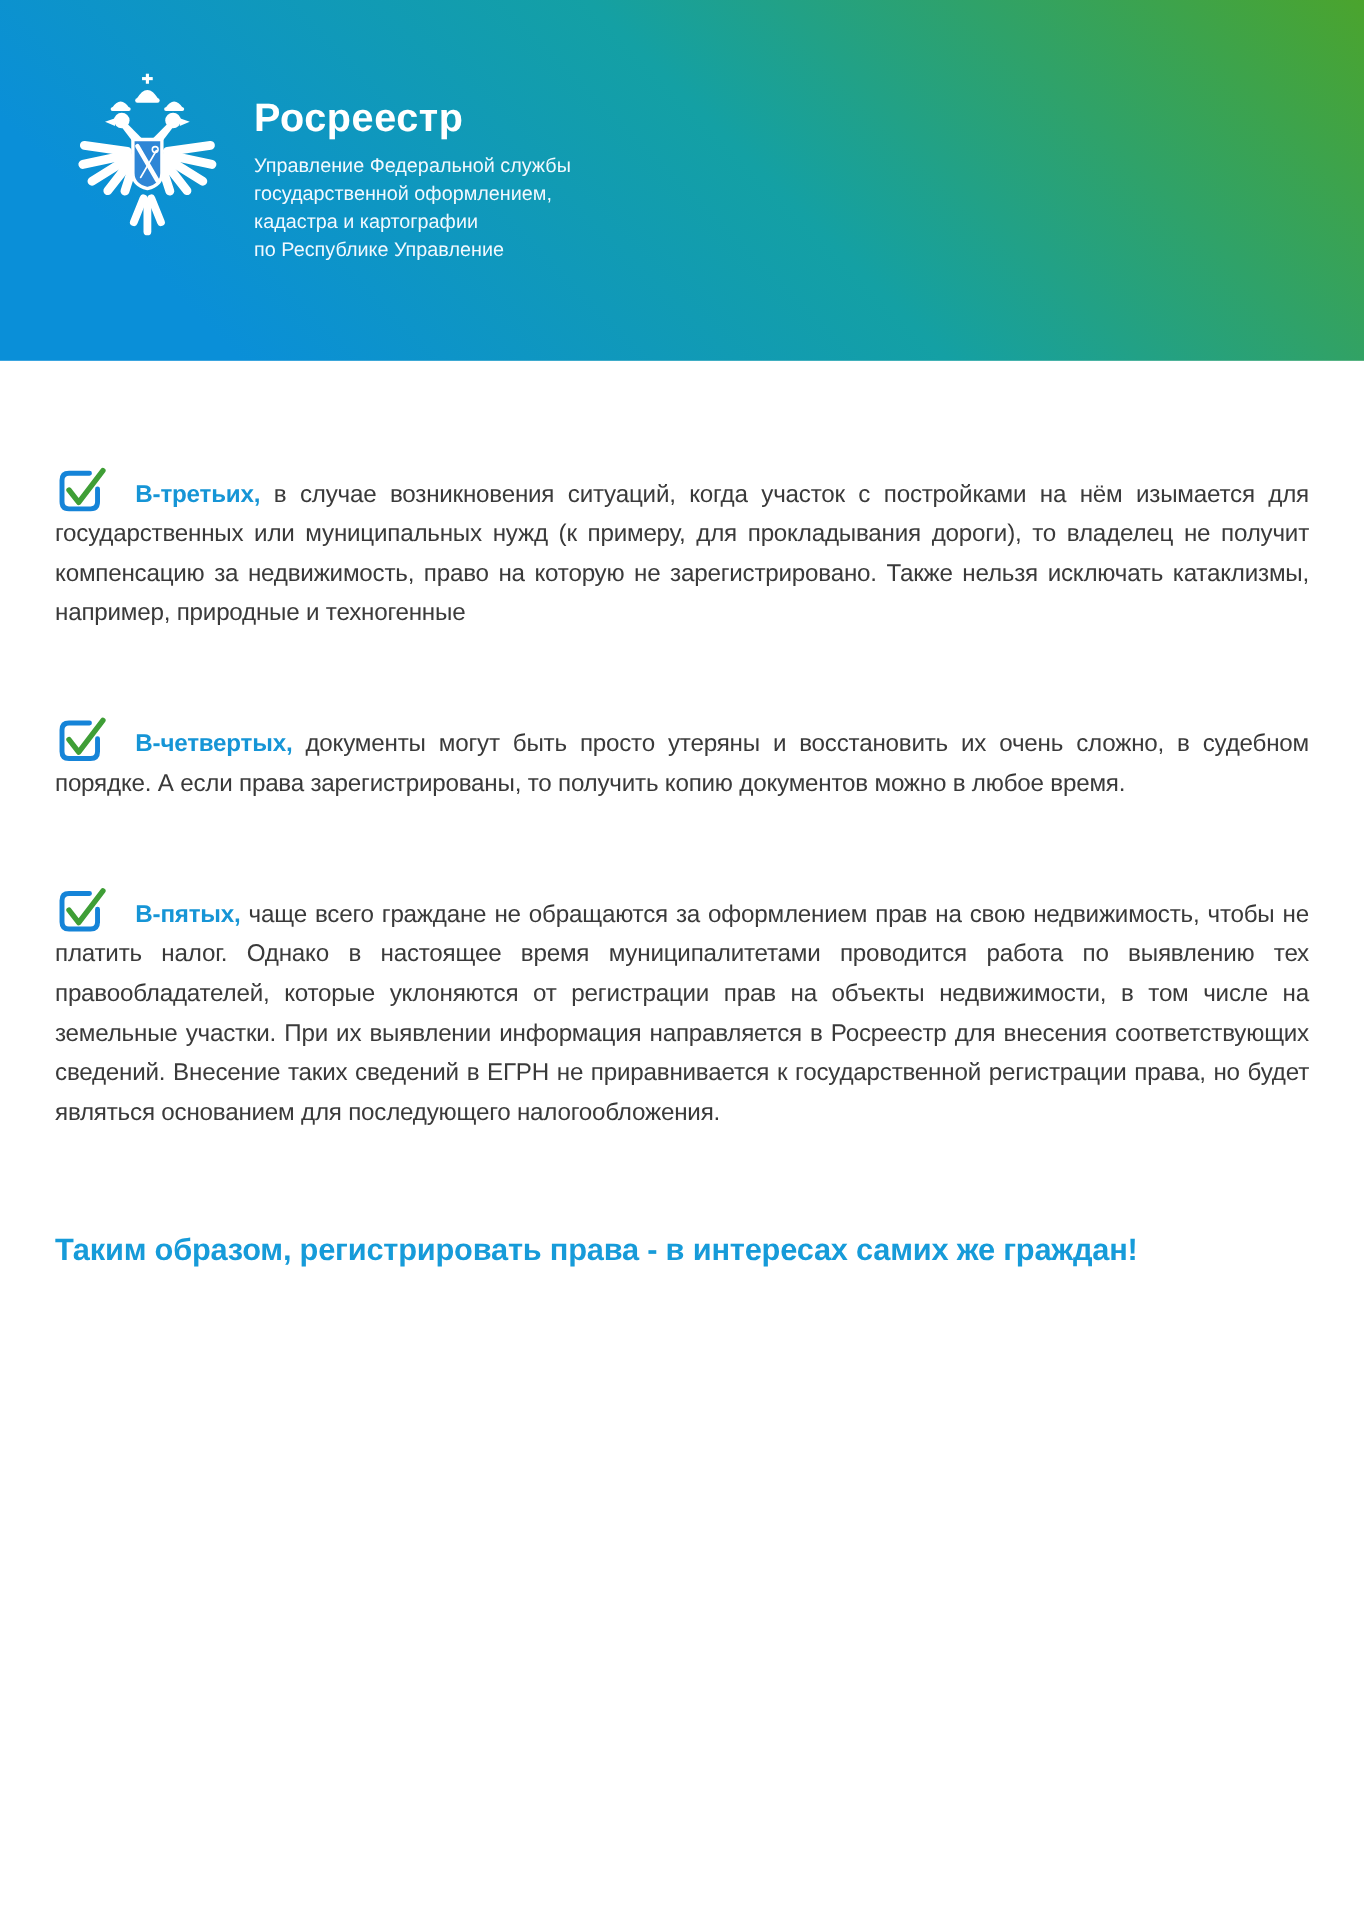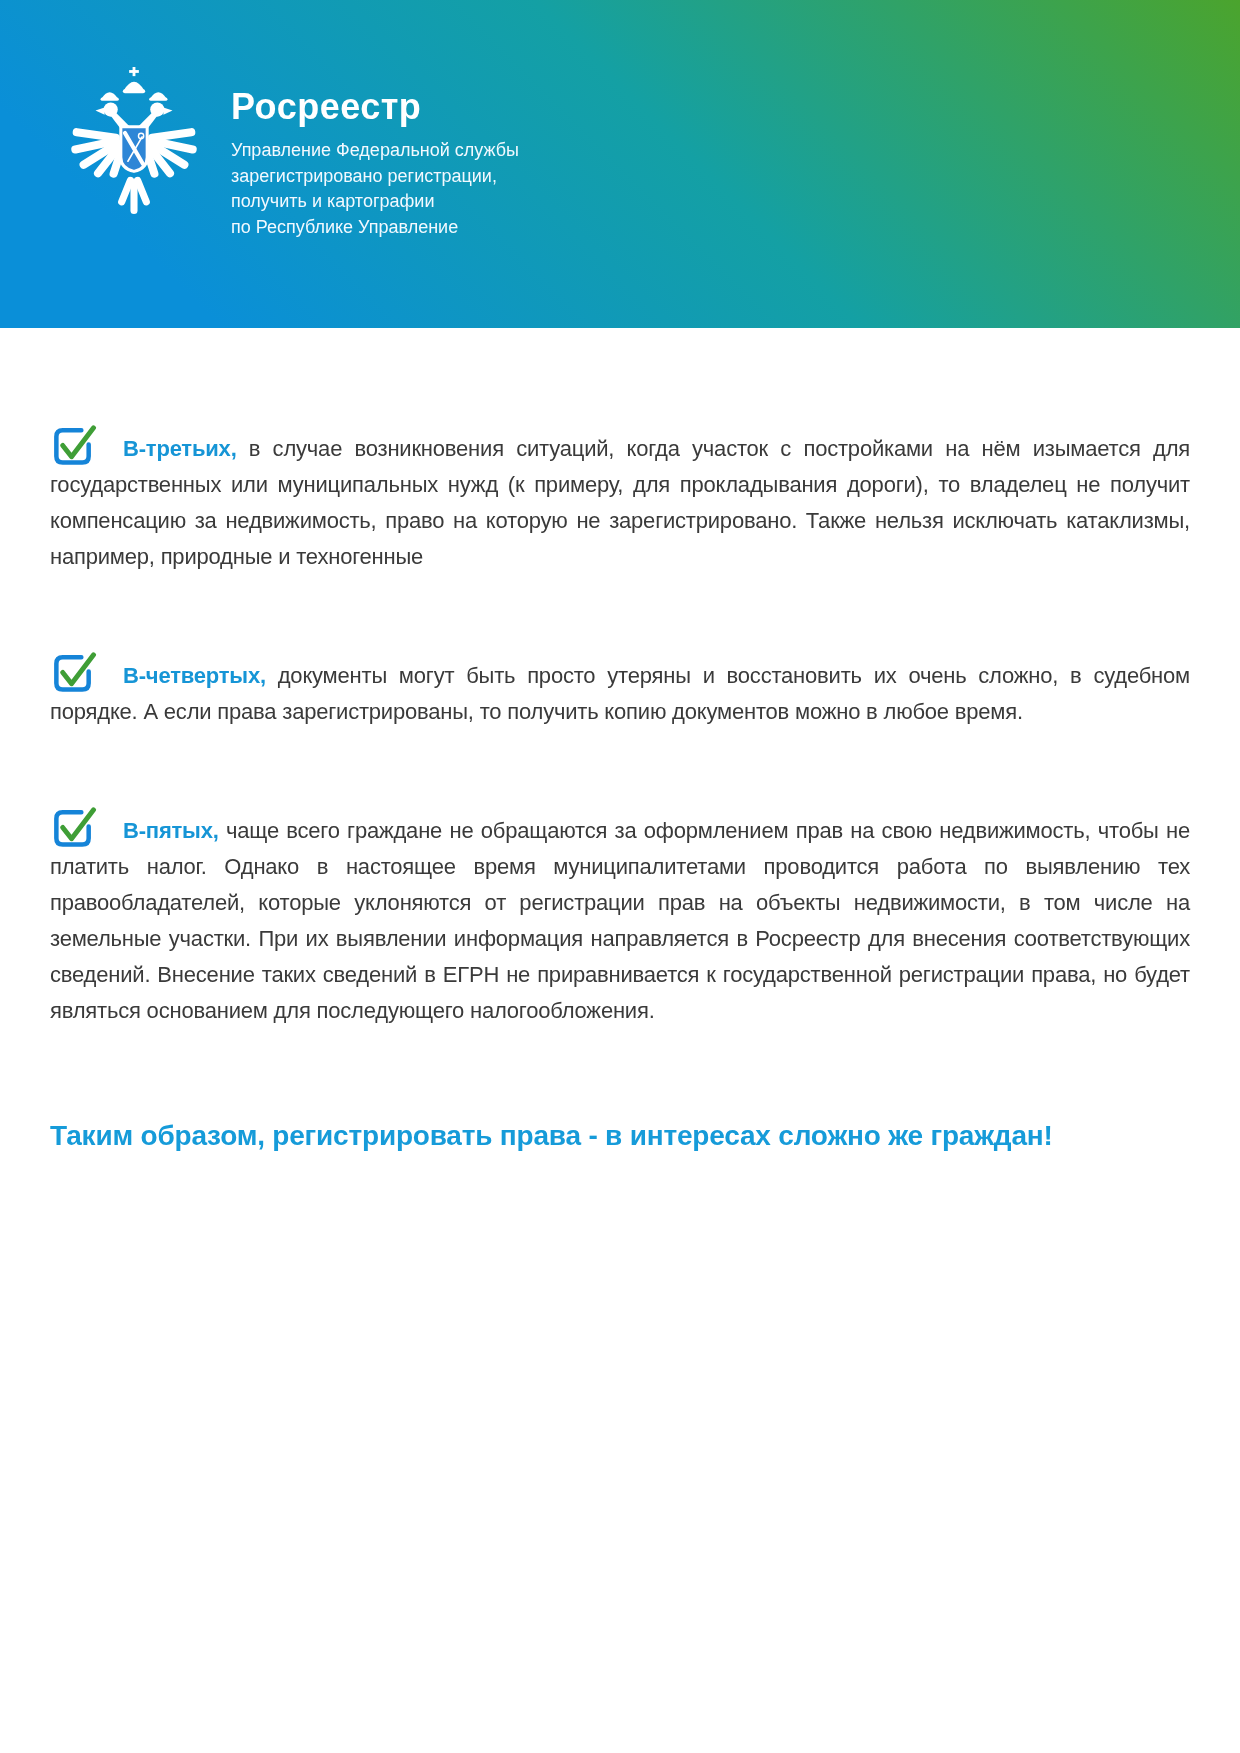--- a/index.html
+++ b/index.html
@@ -141,22 +141,22 @@
         <g stroke="#ffffff" fill="none" stroke-linecap="round">
           <path d="M61,66 L79,97" stroke-width="4"></path>
           <path d="M64,94 L78,70" stroke-width="1.6"></path>
           <circle cx="77" cy="69" r="2.6" stroke-width="1.4"></circle>
         </g>
       </svg>
       <div class="org-text">
         <div class="org-name">Росреестр</div>
         <div class="org-sub">
           <div>Управление Федеральной службы</div>
-          <div>зарегистрировано регистрации,</div>
-          <div>получить и картографии</div>
+          <div>государственной оформлением,</div>
+          <div>кадастра и картографии</div>
           <div>по Республике Управление</div>
         </div>
       </div>
     </div>
   </div>
 
   <div class="content">
 
     <div class="para">
       <svg class="check" viewBox="0 0 48 48" aria-hidden="true">
@@ -172,18 +172,18 @@
       </svg><span class="lead">В-четвертых,</span> <span>документы могут быть просто утеряны и восстановить их очень сложно, в судебном порядке. А если права зарегистрированы, то получить копию документов можно в любое время.</span>
     </div>
 
     <div class="para">
       <svg class="check" viewBox="0 0 48 48" aria-hidden="true">
         <path d="M32,10.5 H13 Q6.5,10.5 6.5,17 V37 Q6.5,43.5 13,43.5 H33 Q39.5,43.5 39.5,37 V25" fill="none" stroke="#1584d8" stroke-width="4.6" stroke-linecap="round"></path>
         <path d="M13,26 L22,37.5 L44.5,8" fill="none" stroke="#3f9e36" stroke-width="5" stroke-linecap="round" stroke-linejoin="round"></path>
       </svg><span class="lead">В-пятых,</span> <span>чаще всего граждане не обращаются за оформлением прав на свою недвижимость, чтобы не платить налог. Однако в настоящее время муниципалитетами проводится работа по выявлению тех правообладателей, которые уклоняются от регистрации прав на объекты недвижимости, в том числе на земельные участки. При их выявлении информация направляется в Росреестр для внесения соответствующих сведений. Внесение таких сведений в ЕГРН не приравнивается к государственной регистрации права, но будет являться основанием для последующего налогообложения.</span><br>
     </div>
 
-    <div class="conclusion">Таким образом, регистрировать права - в интересах сложно же граждан!</div>
+    <div class="conclusion">Таким образом, регистрировать права - в интересах самих же граждан!</div>
   </div>
 
   <div class="footer-bar"></div>
 
 </div>
 
 </body></html>

